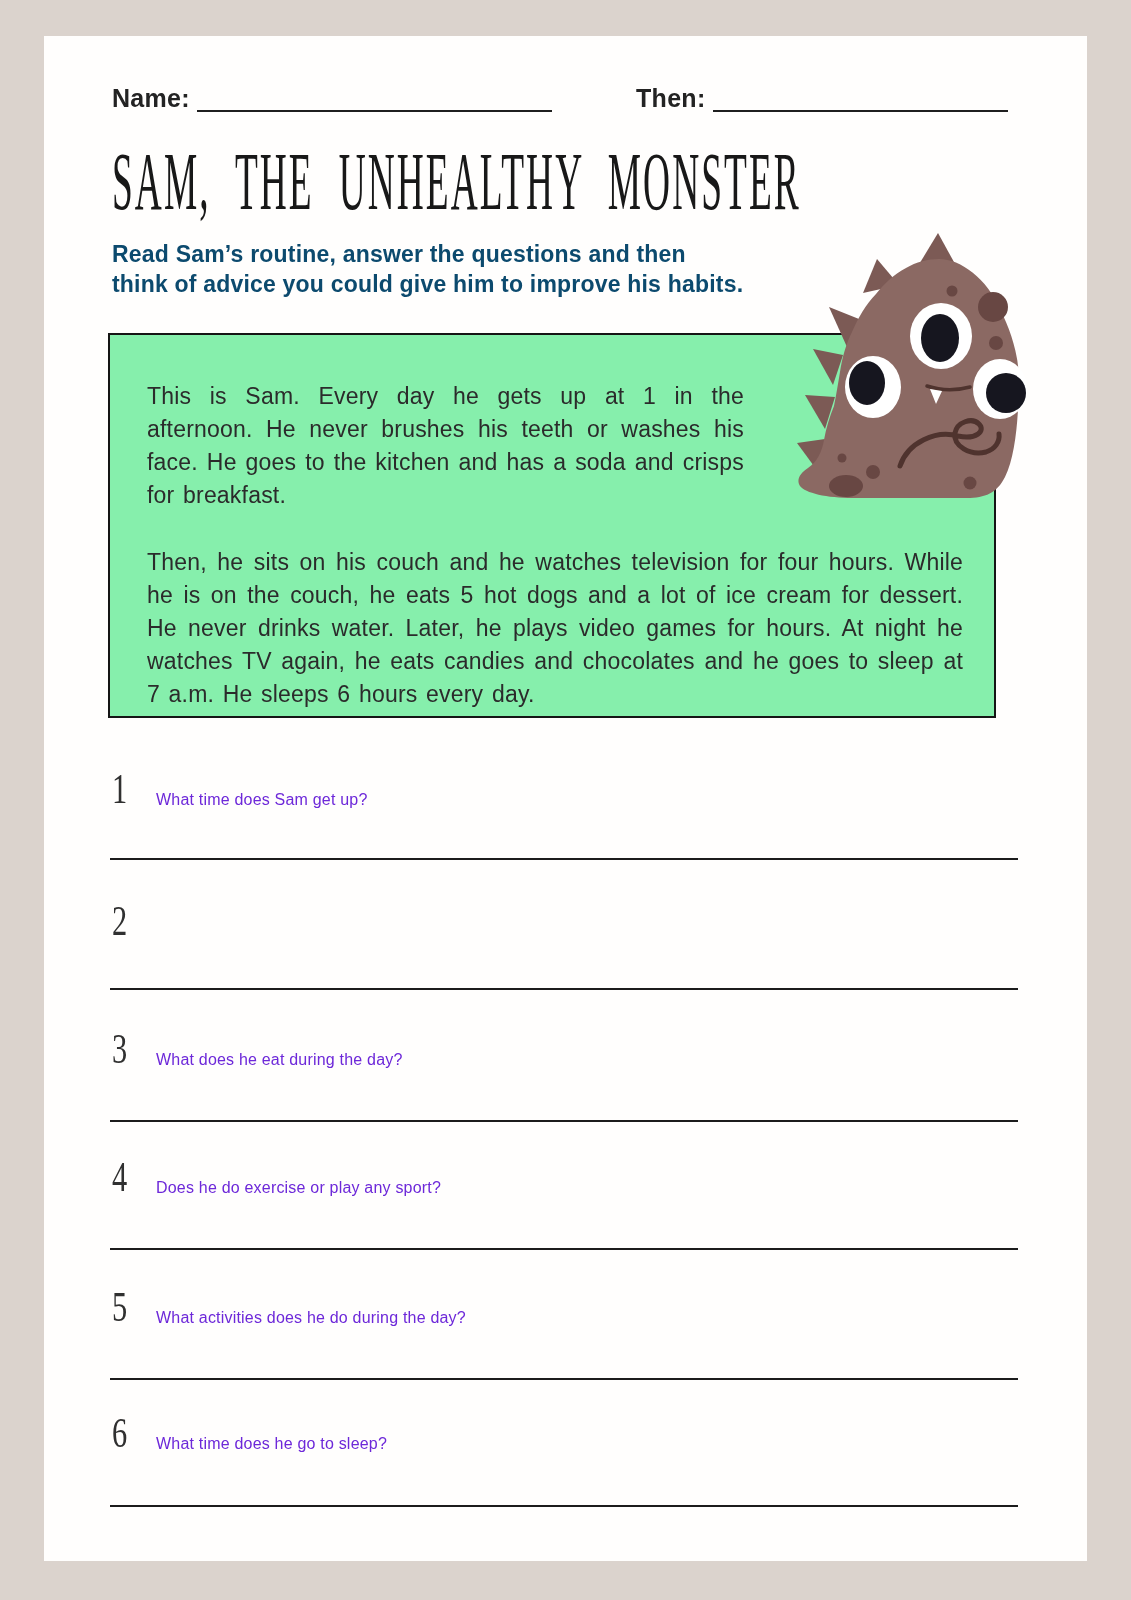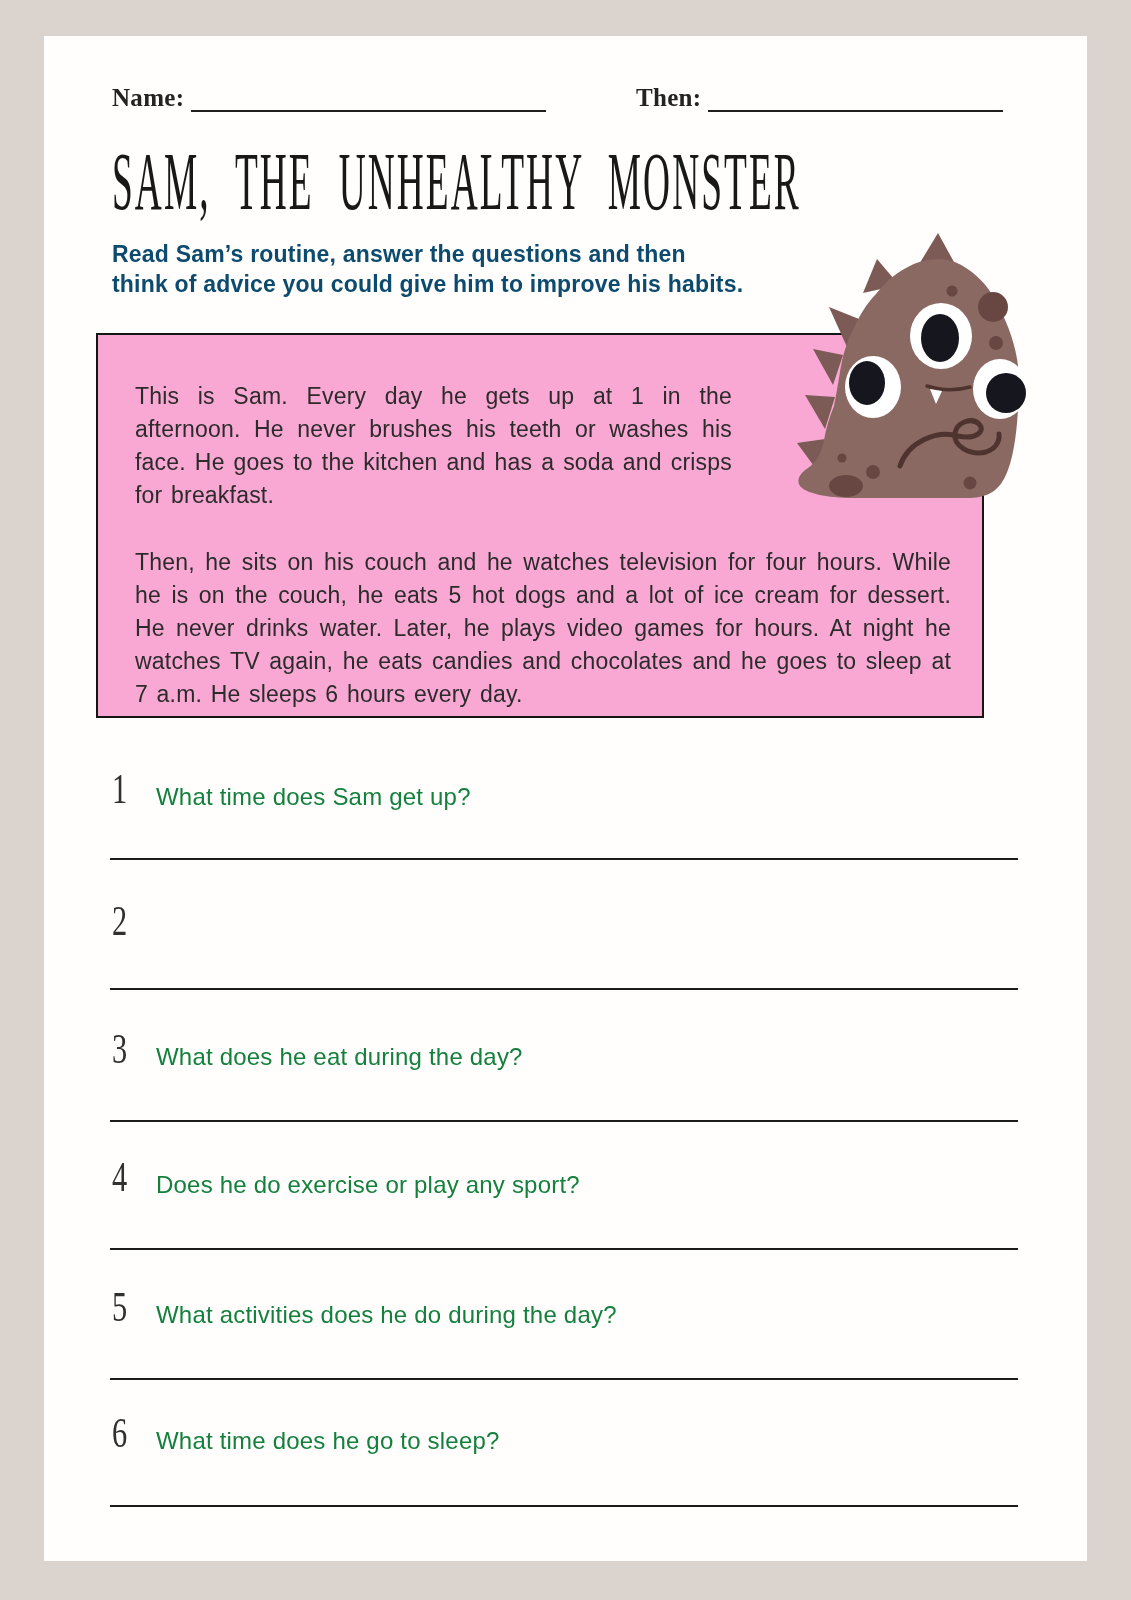--- a/index.html
+++ b/index.html
@@ -8,21 +8,21 @@
     background:#dbd3cd;
     font-family:"Liberation Sans","DejaVu Sans",sans-serif;
     color:#2c2c2c;
   }
   .page {
     position:absolute; left:44px; top:36px; width:1043px; height:1525px;
     background:#fffefd;
   }
   
   .field-group { position:absolute; display:flex; align-items:flex-end; }
-  .field-label { font-size:25px; font-weight:600; color:#232323; letter-spacing:.3px; line-height:30px;font-family:Liberation Serif, serif; }
+  .field-label { font-size:25px; font-weight:600; color:#232323; letter-spacing:.3px; line-height:30px; }
   .write-line {
     display:inline-block; height:26px; margin-left:7px; margin-bottom:1px;
     border-bottom:2.5px solid #1f1f1f;
   }
   .name-line { width:355px; }
   .date-line { width:295px; }
 
   
   .title {
     position:absolute; left:68px; top:98px;
@@ -32,22 +32,22 @@
     transform:scale(0.68,1.5); transform-origin:left top;
   }
 
   .instructions {
     position:absolute; left:68px; top:203px;
     font-size:23px; font-weight:700; line-height:30px;
     color:#0c4a6e; letter-spacing:.2px;
   }
 
   .passage-box {
-    position:absolute; left:52px; top:297px; width:884px; height:381px;
-    border:2.5px solid #151515; background:#f9a8d4;
+    position:absolute; left:64px; top:297px; width:884px; height:381px;
+    border:2.5px solid #151515; background:#86efac;
   }
   .passage-par {
     position:absolute;
     font-size:23px; line-height:33px; font-weight:500; color:#2b2b2b;
     text-align:justify; letter-spacing:.2px; word-spacing:2px;
   }
   .p1 { left:37px; top:22px; width:597px; }
   .p2 { left:37px; top:188px; width:816px; }
 
   .monster { position:absolute; left:745px; top:189px; width:240px; height:276px; z-index:5; }
@@ -55,21 +55,21 @@
   .question {
     position:absolute; left:68px; display:flex; align-items:baseline; gap:22px;
     white-space:nowrap;
   }
   .q-num {
     display:inline-block; min-width:22px;
     font-family:"Liberation Serif","DejaVu Serif",serif;
     font-size:32px; font-weight:400; color:#303030;
     transform:scale(0.95,1.3); transform-origin:left bottom;
   }
-  .q-text { font-size:24px; font-weight:500; color:#15803d; letter-spacing:.2px; }
+  .q-text { font-size:16px; font-weight:500; color:#6d28d9; letter-spacing:.2px; }
 
   .answer-line {
     position:absolute; left:66px; width:908px; height:0;
     border-top:2.5px solid #1c1c1c;
   }
 </style>
 </head>
 <body>
 
 <div class="page">

